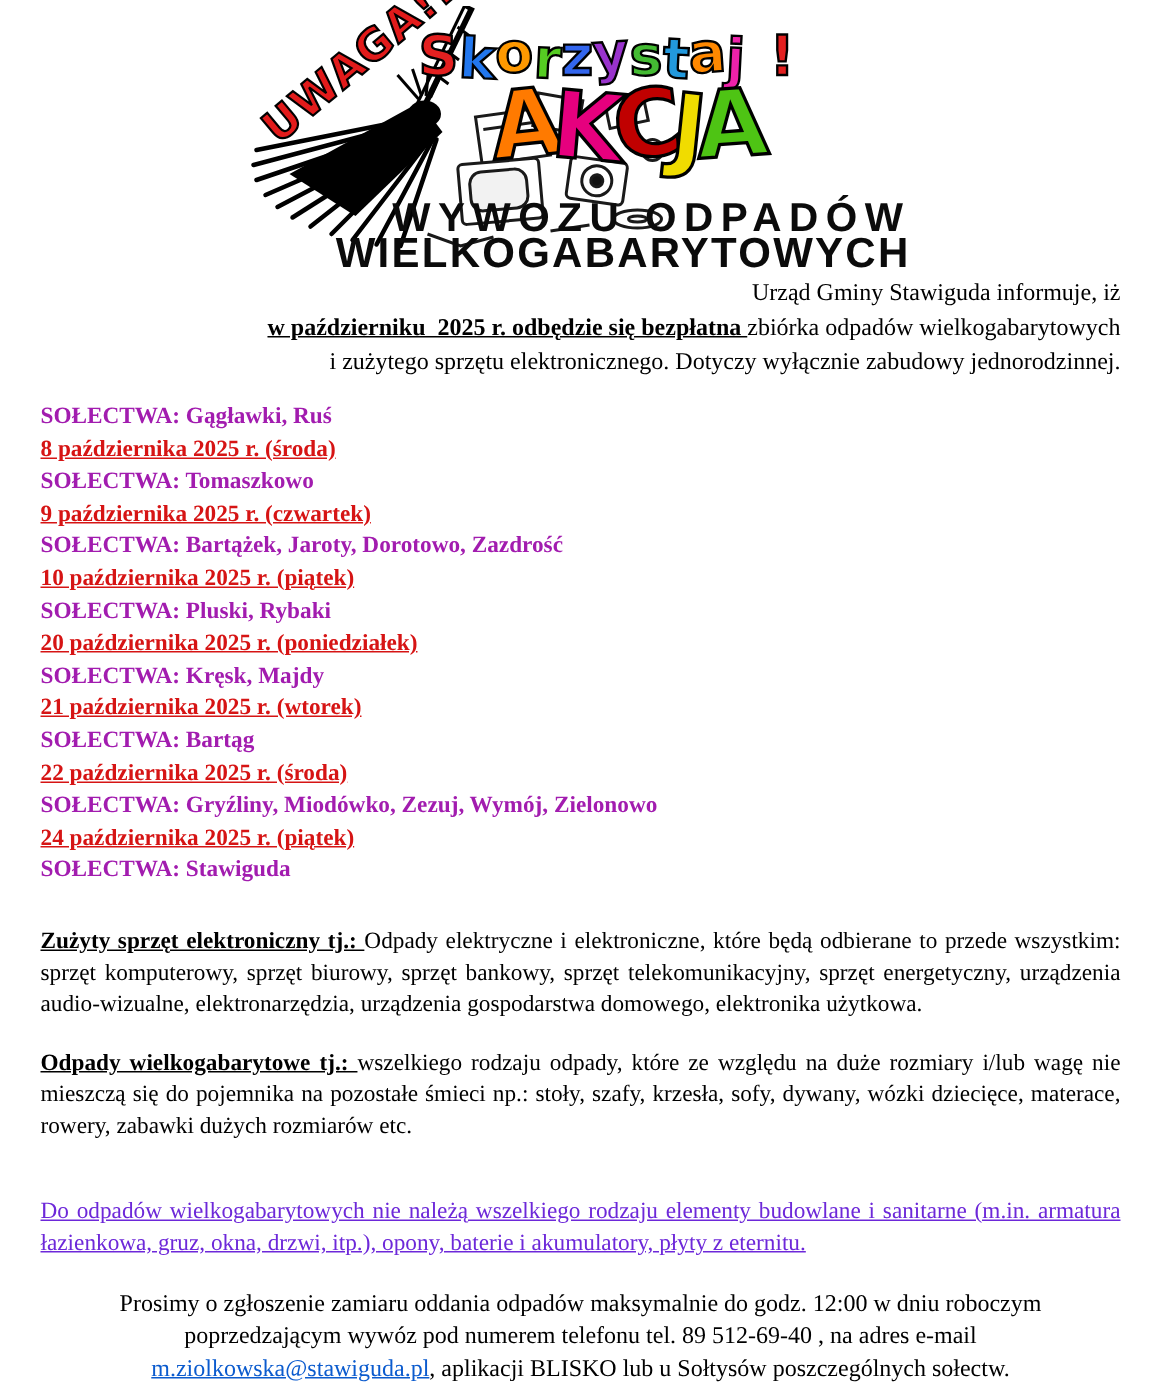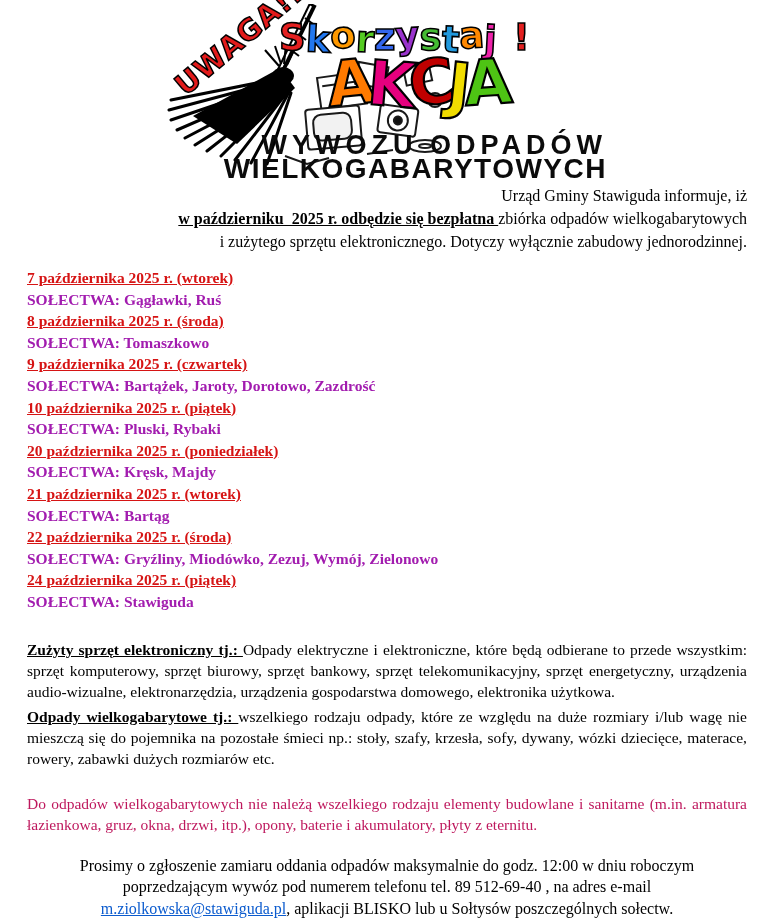--- a/index.html
+++ b/index.html
@@ -71,24 +71,24 @@
   .intro { text-align: right; font-size: 16px; line-height: 23px; margin-top: 8px; }
   .intro .b-u { font-weight: bold; text-decoration: underline; white-space: pre-wrap; margin-top: 38px; }
 
   .schedule { margin-top: 14px; font-size: 15.5px; font-weight: bold; }
   .date-line { color: #d61414; text-decoration: underline; line-height: 21.6px; }
   .sol-line  { color: #a21caf; line-height: 21.6px; }
 
   .para { text-align: justify; font-size: 15.5px; line-height: 21px; }
   .para .lead { font-weight: bold; text-decoration: underline; }
   .p-electronics { margin-top: 26px; }
-  .p-bulky { margin-top: 4px; }
+  .p-bulky { margin-top: 18px; }
   .p-exclusions {
-    margin-top: 24px;
-    color: #be185d; 
+    margin-top: 36px;
+    color: #6d28d9; text-decoration: underline;
   }
 
   .footer-para { margin-top: 20px; text-align: center; font-size: 16px; line-height: 21.5px; }
   .email-link { color: #0b5bce; text-decoration: underline; cursor: pointer; }
 </style>
 </head>
 <body>
 
 <div class="header-art">
 
@@ -183,21 +183,20 @@
 
 <div class="content">
 
   <div class="intro">
     <span>Urząd Gminy Stawiguda informuje, iż</span><br>
     <span class="b-u">w październiku  2025 r. odbędzie się bezpłatna </span><span>zbiórka odpadów wielkogabarytowych</span><br>
     <span>i zużytego sprzętu elektronicznego. Dotyczy wyłącznie zabudowy jednorodzinnej.</span>
   </div>
 
   <div class="schedule">
-      <div class="date-line">7 października 2025 r. (wtorek)</div>
       <div class="sol-line">SOŁECTWA: Gągławki, Ruś</div>
       <div class="date-line">8 października 2025 r. (środa)</div>
       <div class="sol-line">SOŁECTWA: Tomaszkowo</div>
       <div class="date-line">9 października 2025 r. (czwartek)</div>
       <div class="sol-line">SOŁECTWA: Bartążek, Jaroty, Dorotowo, Zazdrość</div>
       <div class="date-line">10 października 2025 r. (piątek)</div>
       <div class="sol-line">SOŁECTWA: Pluski, Rybaki</div>
       <div class="date-line">20 października 2025 r. (poniedziałek)</div>
       <div class="sol-line">SOŁECTWA: Kręsk, Majdy</div>
       <div class="date-line">21 października 2025 r. (wtorek)</div>

